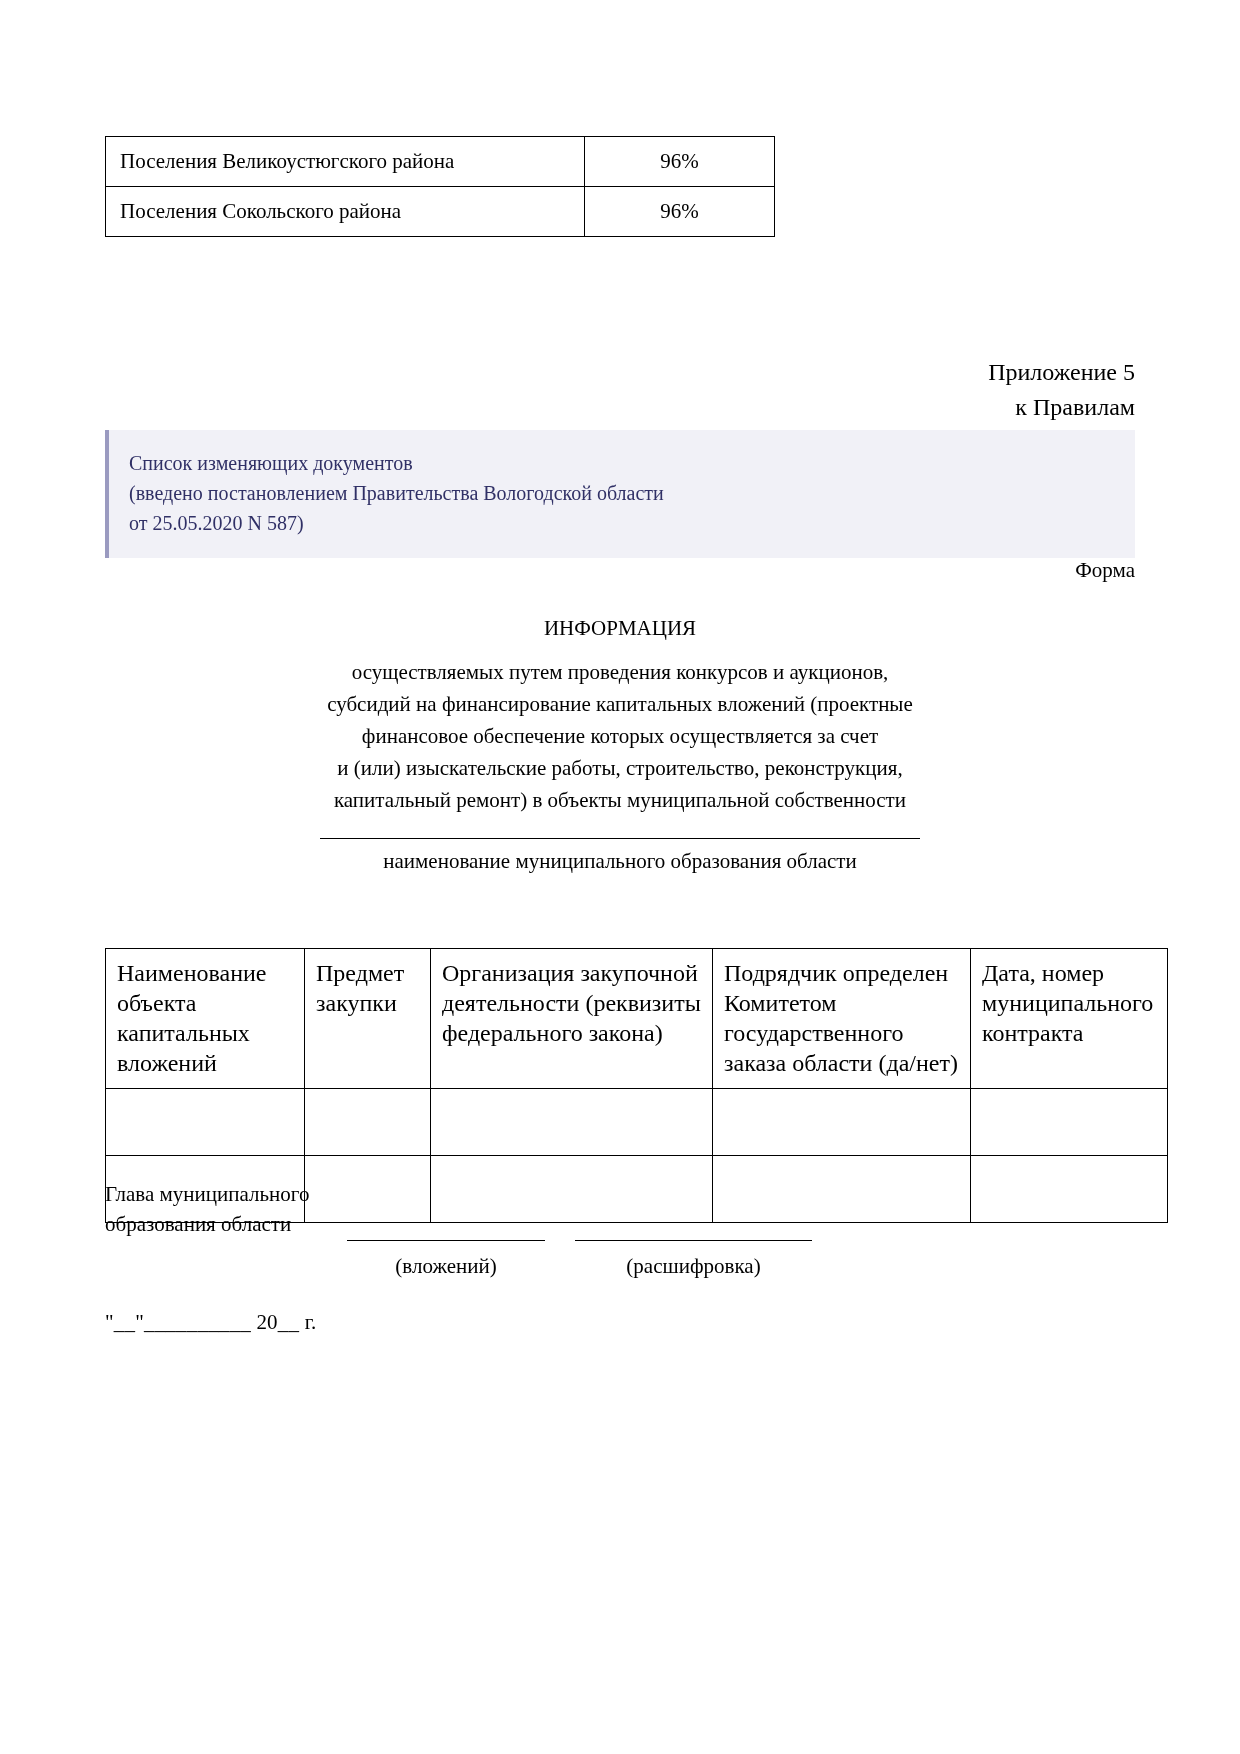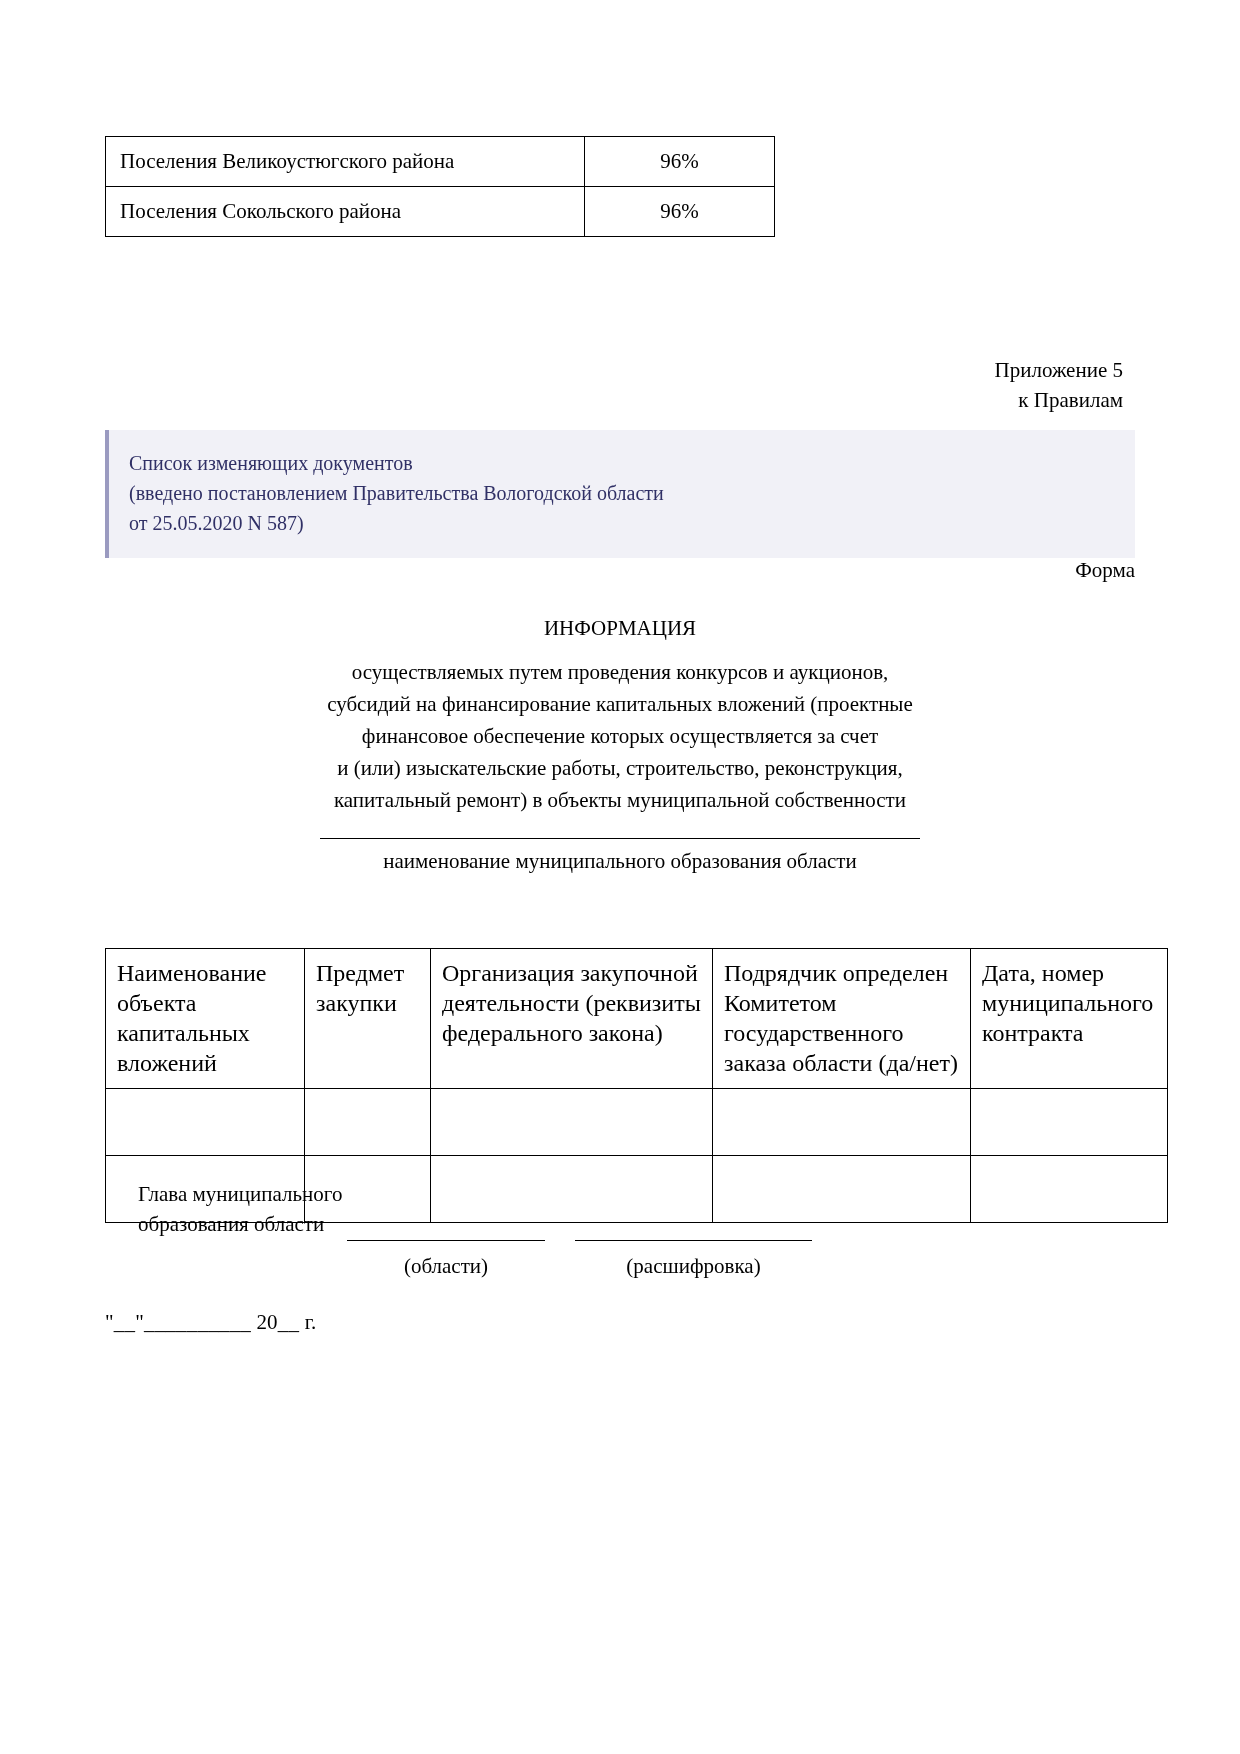--- a/index.html
+++ b/index.html
@@ -41,24 +41,24 @@
     width: 450px;
     text-align: left;
   }
   .top-table td.val-col {
     text-align: center;
   }
 
   
   .appendix-ref {
     position: absolute;
-    right: 117px;
+    right: 105px;
     top: 355px;
     text-align: right;
-    font-size: 21px;
+    font-size: 24px;
     line-height: 1.45;
   }
 
   
   .amend-box {
     position: absolute;
     left: 105px;
     top: 430px;
     width: 1030px;
     box-sizing: border-box;
@@ -143,21 +143,20 @@
   
   .sign-block {
     position: absolute;
     left: 105px;
     top: 1180px;
     width: 1030px;
     font-size: 21px;
   }
   .sign-head {
     line-height: 1.42;
-    margin-left: 33px;
   }
   .sign-rules {
     position: relative;
     height: 30px;
     margin-top: -24px;
   }
   .rule {
     position: absolute;
     height: 0;
     border-top: 1.4px solid #000;
@@ -261,19 +260,19 @@
   <div class="sign-block">
     <div class="sign-head">
       <div>Глава муниципального</div>
       <div>образования области</div>
     </div>
     <div class="sign-rules">
       <div class="rule signature"></div>
       <div class="rule transcript"></div>
     </div>
     <div class="sign-captions">
-      <div class="cap signature">(области)</div>
+      <div class="cap signature">(вложений)</div>
       <div class="cap transcript">(расшифровка)</div>
     </div>
     <div class="date-line">"__"__________ 20__ г.</div>
   </div>
 
 </div>
 
 </body></html>

